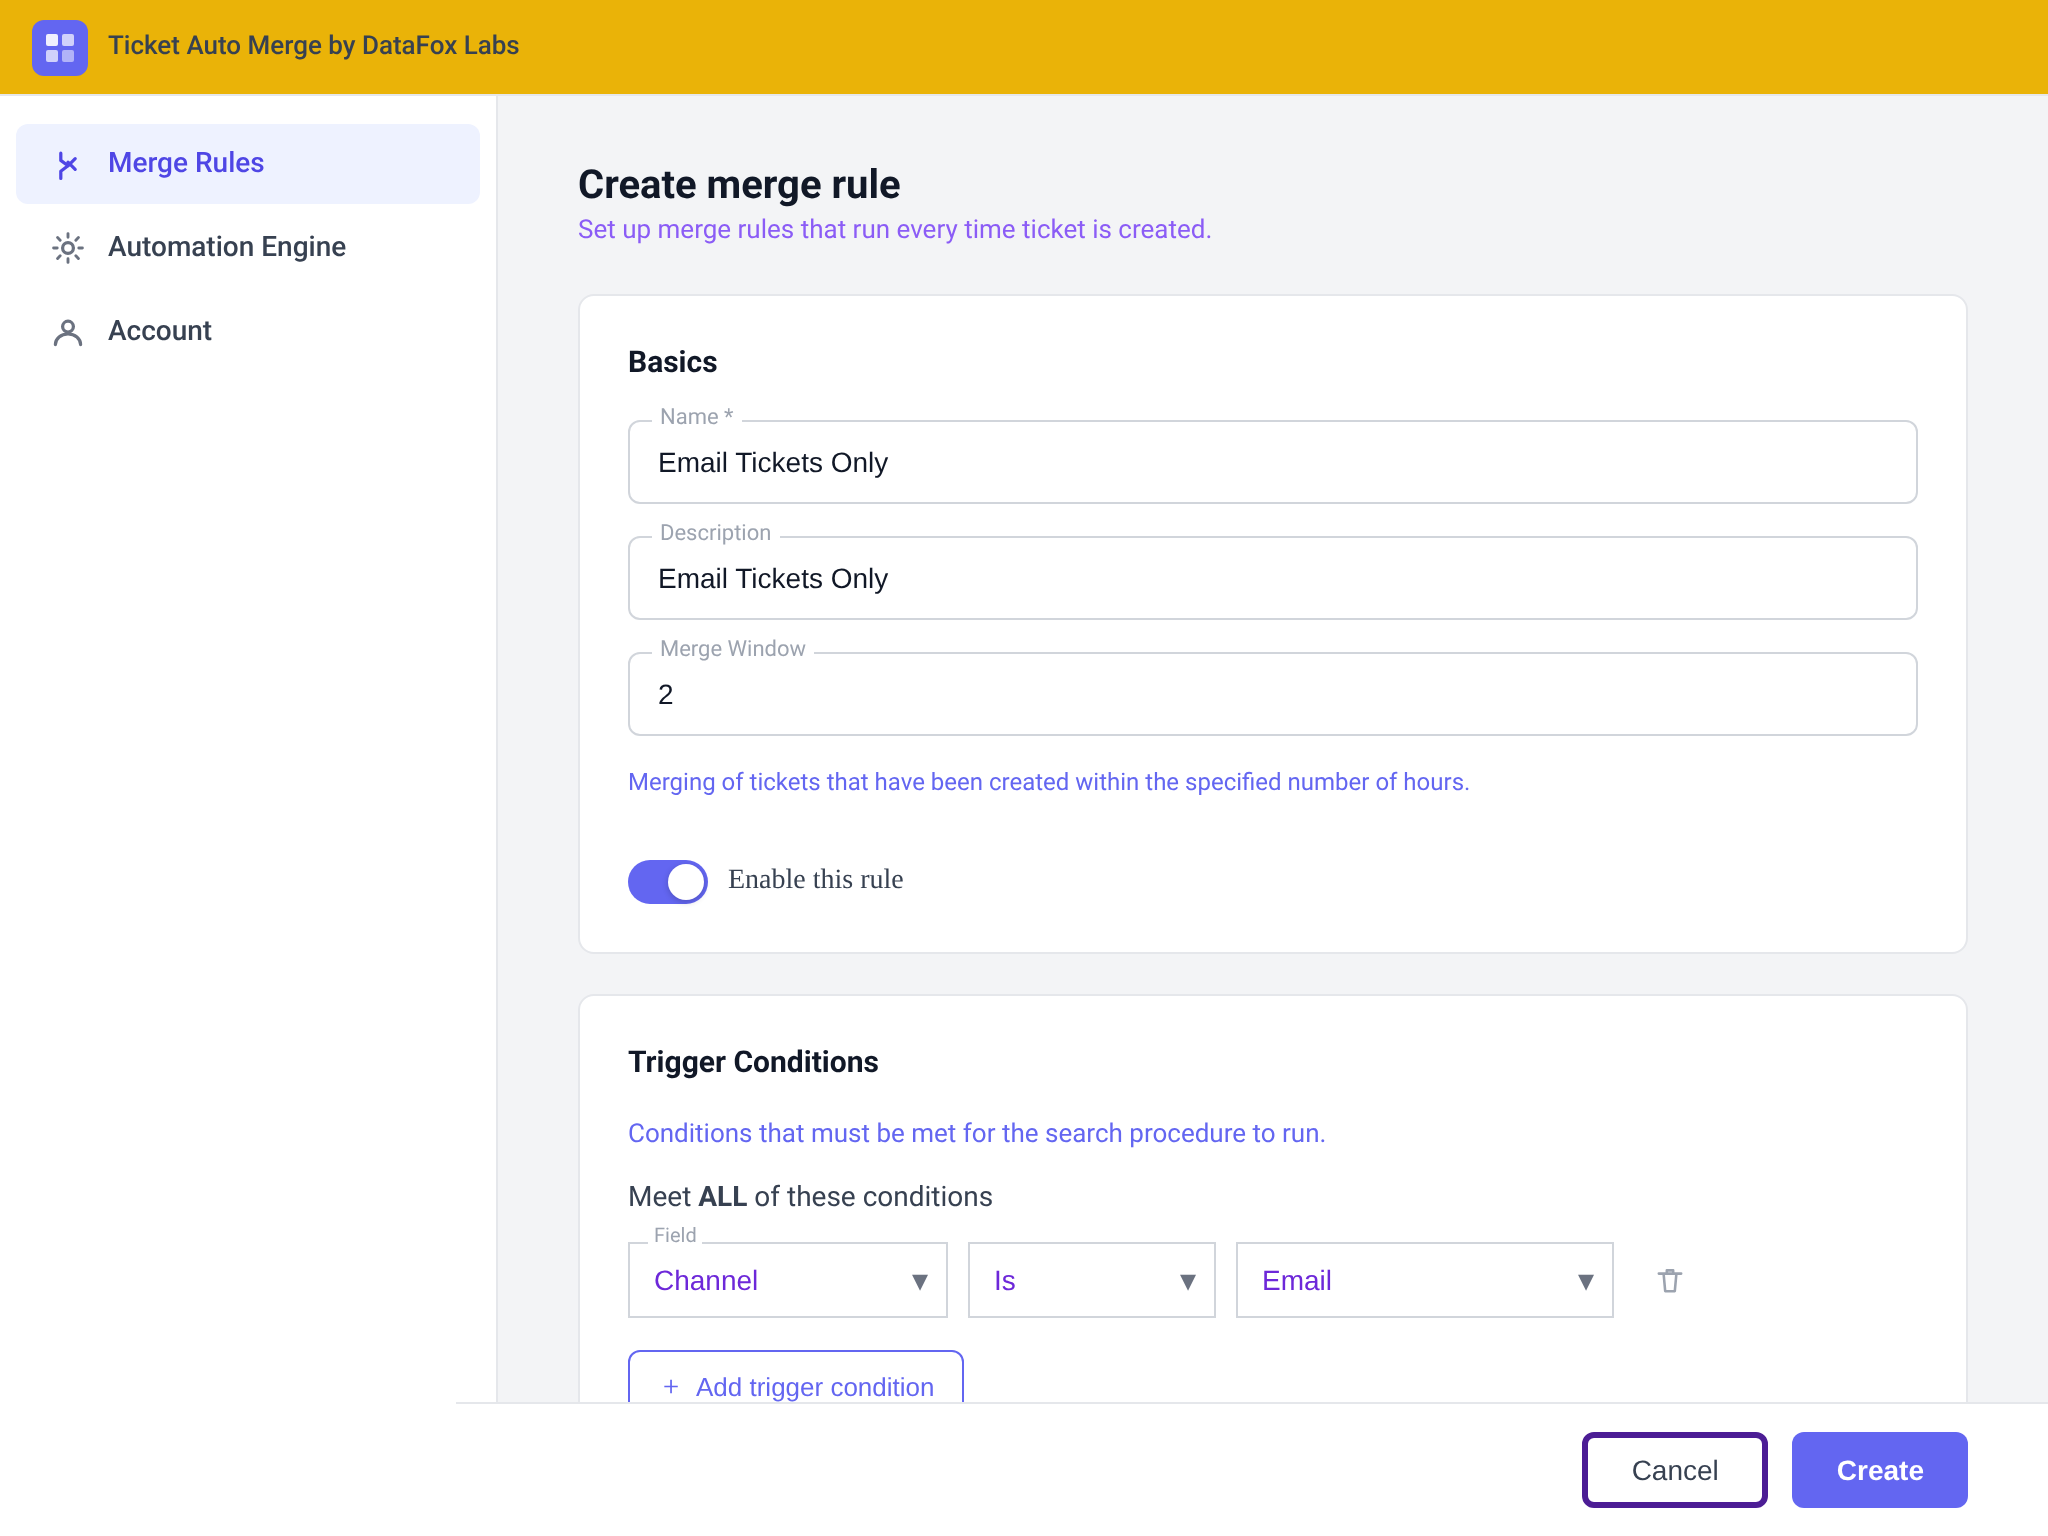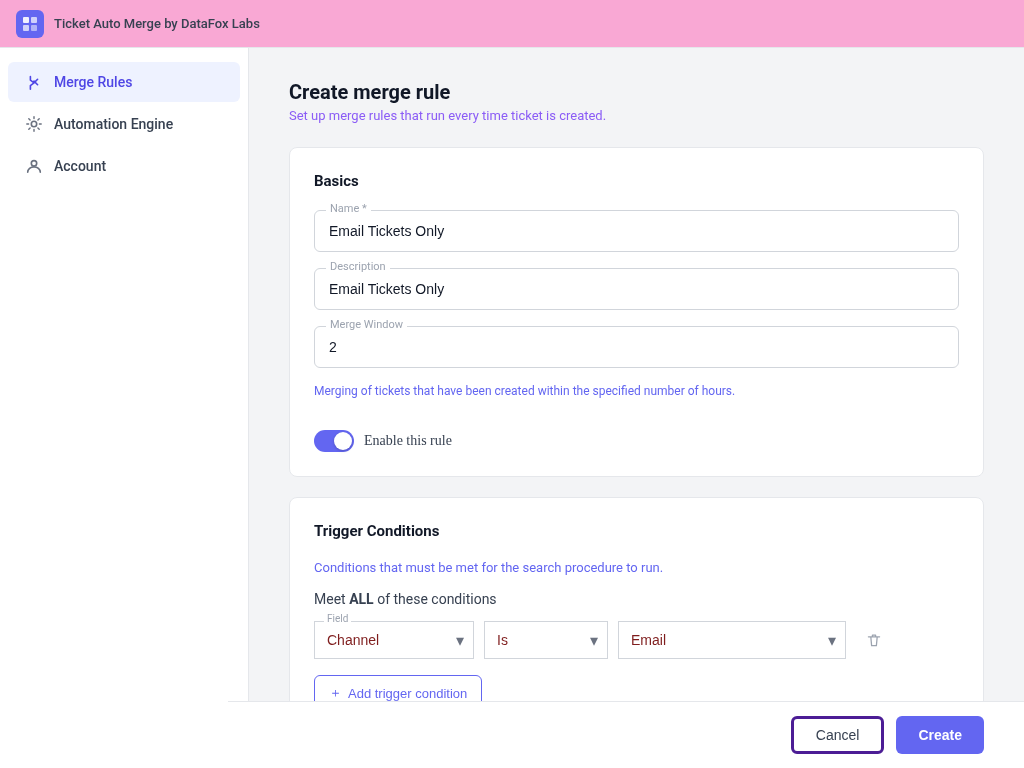--- a/index.html
+++ b/index.html
@@ -1,20 +1,20 @@
 <!DOCTYPE html>
 <html><head>
   <meta charset="utf-8">
   <style>
     * { box-sizing: border-box; margin: 0; padding: 0; }
     body { font-family: -apple-system, BlinkMacSystemFont, 'Segoe UI', Roboto, sans-serif; background: #f3f4f6; display: flex; flex-direction: column; height: 768px; width: 1024px; overflow: hidden; }
 
     .top-bar {
       height: 48px;
-      background: #f9a8d4;
+      background: #eab308;
       border-bottom: 1px solid #e5e7eb;
       display: flex;
       align-items: center;
       padding: 0 16px;
       gap: 10px;
       flex-shrink: 0;
     }
     .top-bar-logo {
       width: 28px; height: 28px;
       background: #6366f1;
@@ -200,29 +200,29 @@
       font-size: 10px;
       color: #9ca3af;
       padding: 0 3px;
       z-index: 1;
     }
     .select-field {
       border: 1px solid #d1d5db;
       border-radius: 0;
       padding: 10px 32px 10px 12px;
       font-size: 14px;
-      color: #7f1d1d;
+      color: #6d28d9;
       background: #fff;
       appearance: none;
       cursor: pointer;
       outline: none;
     }
     .select-field-channel { width: 160px; }
     .select-field-is { width: 124px; }
-    .select-field-value { width: 228px; }
+    .select-field-value { width: 189px; }
 
     .select-arrow {
       position: absolute;
       right: 10px;
       top: 50%;
       transform: translateY(-50%);
       pointer-events: none;
       color: #6b7280;
     }
 

